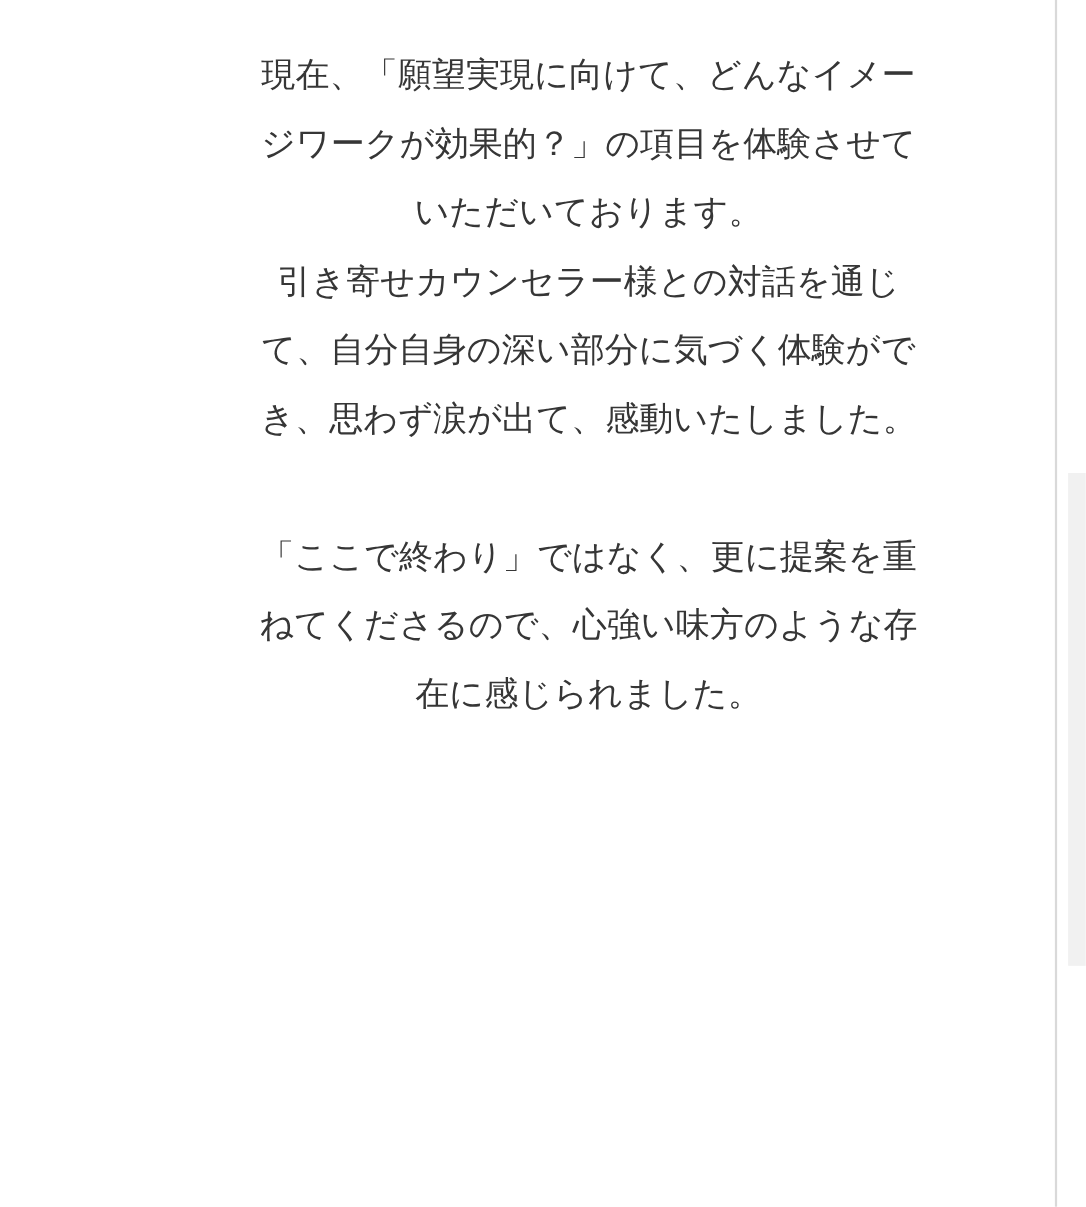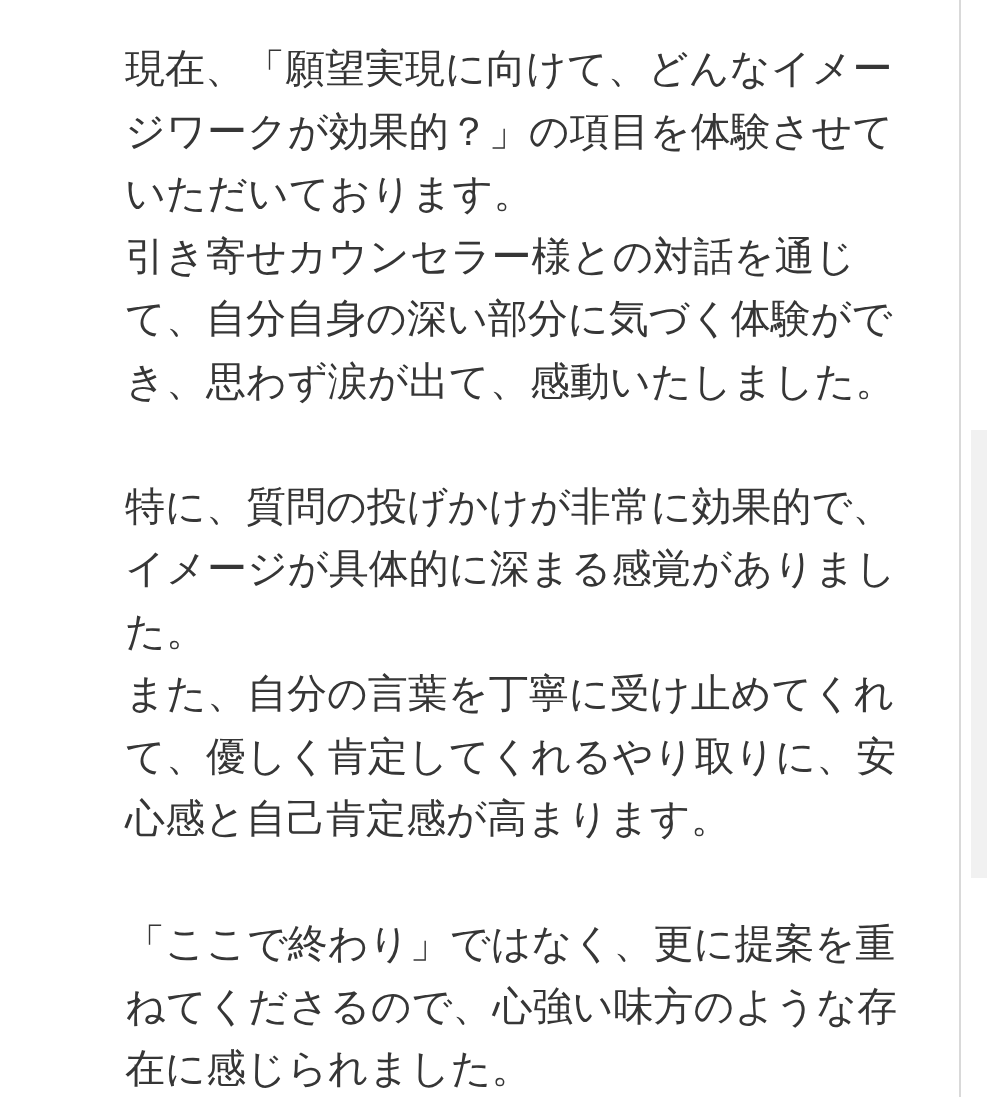--- a/index.html
+++ b/index.html
@@ -15,26 +15,27 @@
     font-family: "Liberation Sans", "DejaVu Sans", sans-serif;
   }
   .content {
     position: absolute;
     top: 37px;
     left: 125px;
     width: 820px;
   }
   .paragraph {
     margin: 0 0 62.5px 0;
-    font-size: 40px;
+    font-size: 31px;
     line-height: 62.5px;
     color: #363636;
     letter-spacing: 0px;
     white-space: pre-line; 
     word-break: keep-all;
+    text-align: center;
   }
   .paragraph:last-child {
     margin-bottom: 0;
   }
   .right-border {
     position: absolute;
     top: 0;
     left: 959px;
     width: 2px;
     height: 1097px;
@@ -60,26 +61,20 @@
 </head>
 <body>
 
 <main class="content">
   <p class="paragraph">現在、「願望実現に向けて、どんなイメー
 ジワークが効果的？」の項目を体験させて
 いただいております。
 引き寄せカウンセラー様との対話を通じ
 て、自分自身の深い部分に気づく体験がで
 き、思わず涙が出て、感動いたしました。</p>
-  <p class="paragraph">特に、質問の投げかけが非常に効果的で、
-イメージが具体的に深まる感覚がありまし
-た。
-また、自分の言葉を丁寧に受け止めてくれ
-て、優しく肯定してくれるやり取りに、安
-心感と自己肯定感が高まります。</p>
   <p class="paragraph">「ここで終わり」ではなく、更に提案を重
 ねてくださるので、心強い味方のような存
 在に感じられました。</p>
 </main>
 
 <div class="right-border"></div>
 
 <div class="scrollbar-track">
   <div class="scrollbar-thumb"></div>
 </div>

